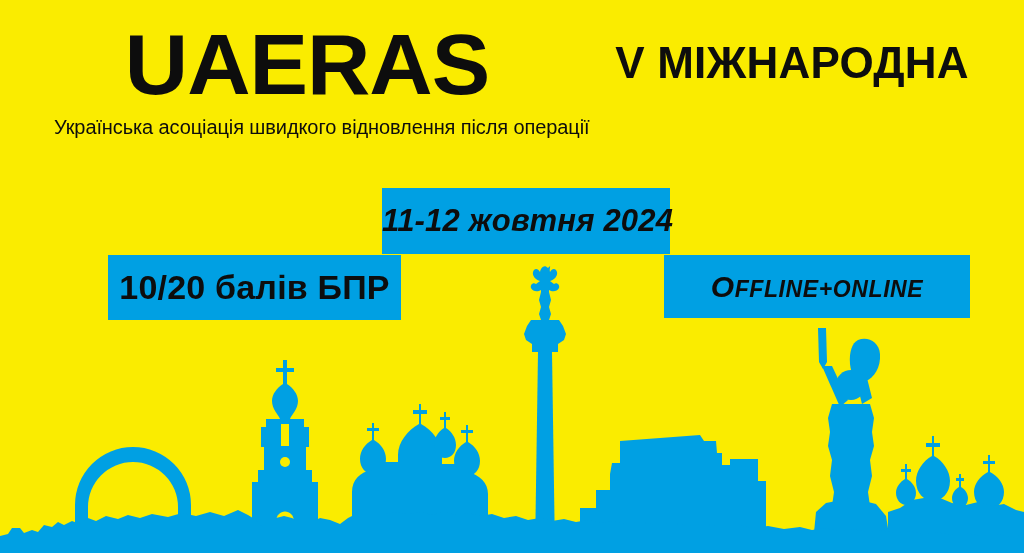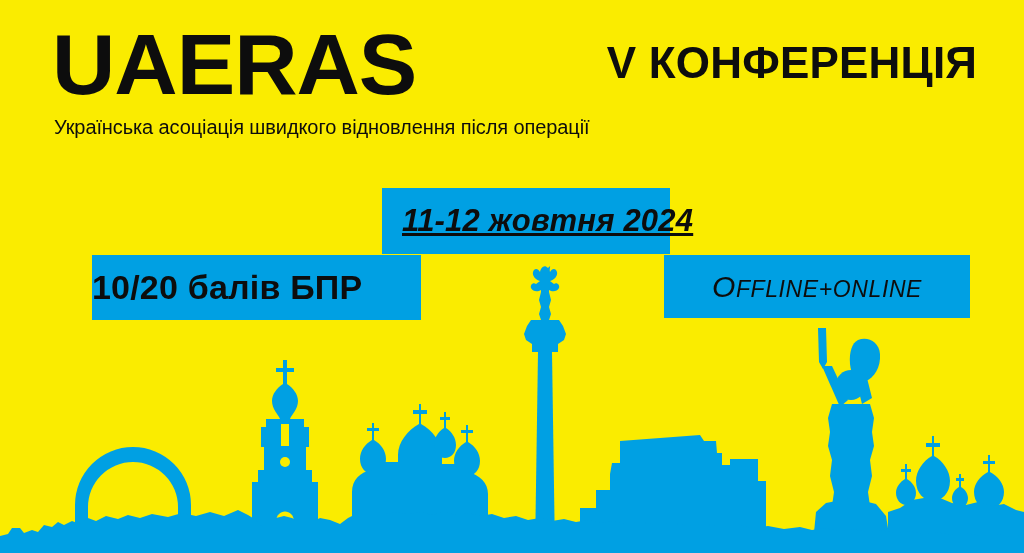--- a/index.html
+++ b/index.html
@@ -15,20 +15,21 @@
     overflow: hidden;
     font-family: "Liberation Sans", sans-serif;
   }
 
   
   .brand {
     position: absolute;
     left: 52px;
     top: 24px;
     width: 500px;
+    text-align: center;
   }
   .brand-title {
     font-family: "Liberation Sans", sans-serif;
     font-weight: 700;
     font-size: 86px;
     line-height: 0.95;
     letter-spacing: -1px;
     color: #0d0d0d;
     margin: 0;
     transform: scaleX(1.02);
@@ -69,57 +70,56 @@
     display: flex;
     align-items: center;
     color: #0d0d0d;
   }
   .badge-date {
     left: 382px;
     top: 188px;
     width: 288px;
     height: 66px;
     justify-content: flex-start;
-    padding-left: 20px;
     box-sizing: border-box;
-    text-decoration: underline;
   }
   .badge-date .txt {
     font-family: "Liberation Sans", sans-serif;
     font-weight: 700;
     font-style: italic;
     font-size: 31px;
     letter-spacing: 0.2px;
     white-space: nowrap;
   }
   .badge-points {
-    left: 92px;
+    left: 108px;
     top: 255px;
-    width: 329px;
+    width: 293px;
     height: 65px;
+    justify-content: center;
     box-sizing: border-box;
   }
   .badge-points .txt {
     font-family: "Liberation Sans", sans-serif;
     font-weight: 700;
     font-size: 34px;
     letter-spacing: 0.2px;
     white-space: nowrap;
   }
   .badge-format {
     left: 664px;
     top: 255px;
     width: 306px;
     height: 63px;
     justify-content: center;
     box-sizing: border-box;
   }
   .badge-format .txt {
     font-family: "Liberation Sans", sans-serif;
-    font-weight: 400;
+    font-weight: 700;
     font-style: italic;
     font-size: 23px;
     letter-spacing: 0.6px;
     white-space: nowrap;
   }
   .badge-format .txt .cap { font-size: 30px; }
 
   
   #skyline {
     position: absolute;
@@ -266,21 +266,21 @@
                L1024 553 Z"></path>
     </g>
   </svg>
 
   <div class="brand">
     <div class="brand-title">UAERAS</div>
     <div class="brand-sub">Українська асоціація швидкого відновлення після операції</div>
   </div>
 
   <div class="conf-heading">
-    <span class="line">V КОНФЕРЕНЦІЯ</span>
+    <span class="line">V МІЖНАРОДНА</span>
   </div>
 
   <div class="badge badge-date">
     <span class="txt">11-12 жовтня 2024</span>
   </div>
 
   <div class="badge badge-points">
     <span class="txt">10/20 балів БПР</span>
   </div>
 

